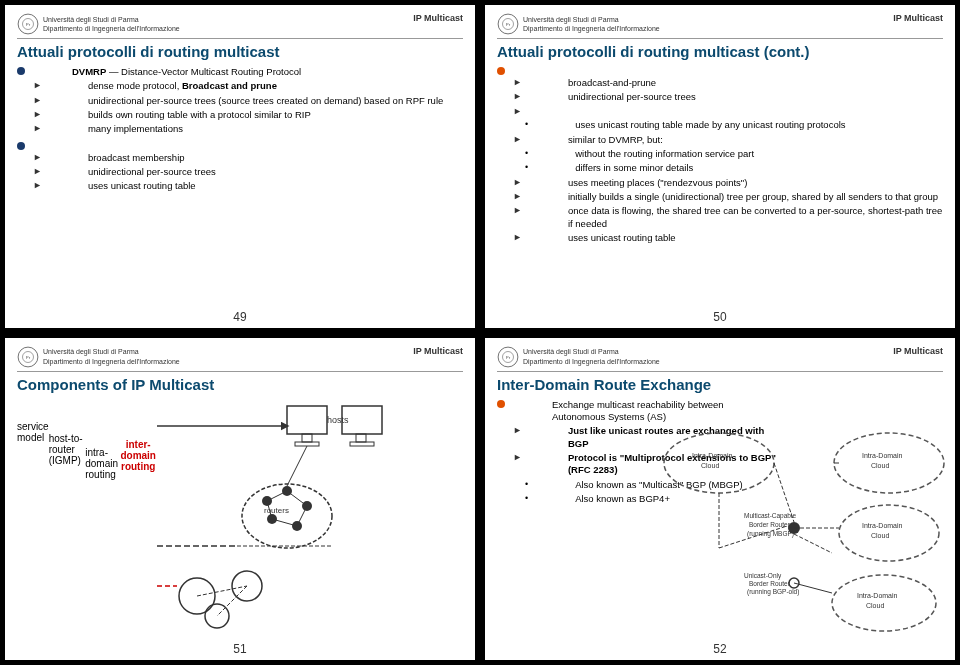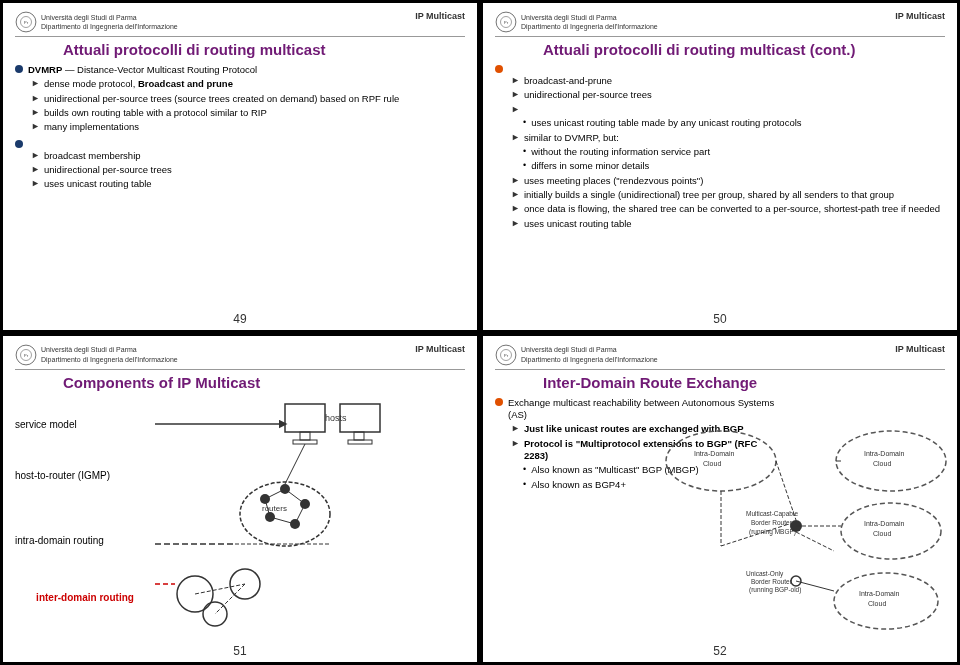--- a/index.html
+++ b/index.html
@@ -12,21 +12,21 @@
       overflow: hidden;
     }
     .grid {
       display: grid;
       grid-template-columns: 1fr 1fr;
       grid-template-rows: 1fr 1fr;
       width: 960px;
       height: 665px;
     }
     .slide {
-      border: 3px solid #000000;
+      border: 5px solid #000000;
       padding: 8px 12px 8px 12px;
       position: relative;
       overflow: hidden;
       background: #fff;
     }
     .slide-header {
       display: flex;
       align-items: flex-start;
       justify-content: space-between;
       margin-bottom: 4px;
@@ -49,36 +49,36 @@
       align-items: center;
     }
     .slide-label {
       font-size: 9px;
       font-weight: bold;
       color: #333;
     }
     .slide-title {
       font-size: 15px;
       font-weight: bold;
-      color: #701a75;
+      color: #0c4a6e;
       margin-bottom: 6px;
       margin-top: 2px;
-      margin-left: 48px;
     }
     .bullet-list {
       list-style: none;
       padding: 0;
       margin: 0;
     }
     .bullet-list li {
       display: flex;
       align-items: flex-start;
       margin-bottom: 2px;
       font-size: 9.5px;
       line-height: 1.3;
+      gap: 42px;
     }
     .bullet-circle {
       width: 8px;
       height: 8px;
       border-radius: 50%;
       background: #1a3a6b;
       flex-shrink: 0;
       margin-right: 5px;
       margin-top: 1px;
     }
@@ -111,21 +111,21 @@
       color: #333;
     }
     
     .components-content {
       display: flex;
       margin-top: 8px;
     }
     .components-labels {
       width: 140px;
       display: flex;
-      flex-direction: column;
+      flex-direction: row;
       justify-content: space-around;
       padding-top: 10px;
       font-size: 10px;
     }
     .comp-label {
       margin-bottom: 18px;
       font-size: 10px;
     }
     .comp-label.red { color: #cc0000; font-weight: bold; text-align: center; }
     .diagram-area {

